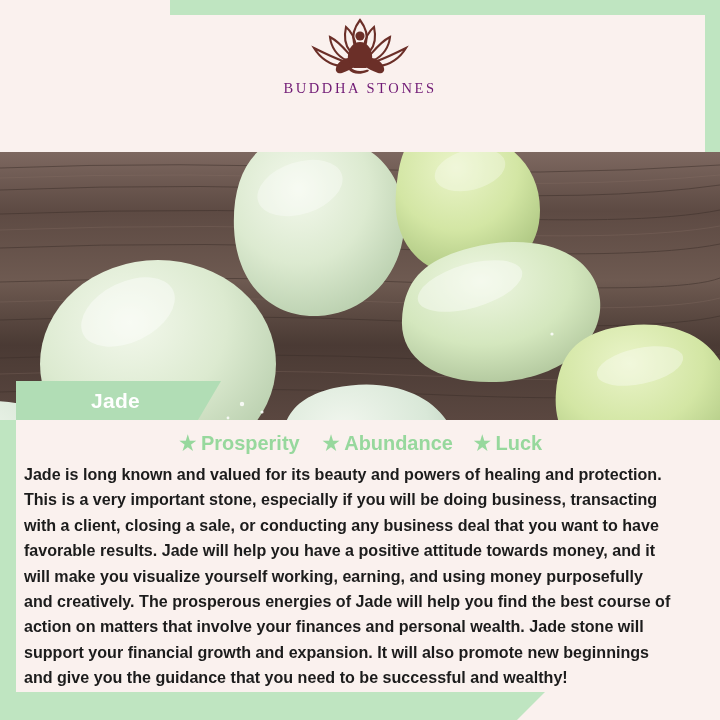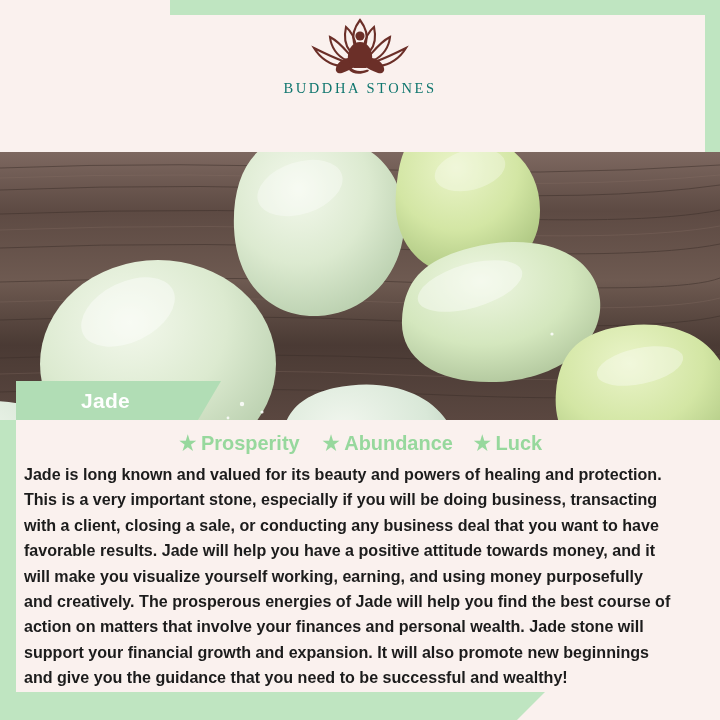--- a/index.html
+++ b/index.html
@@ -49,21 +49,21 @@
     flex-direction: column;
     align-items: center;
     justify-content: flex-start;
   }
   .logo-mark { width: 112px; height: 64px; display: block; }
   .logo-text {
     margin-top: 2px;
     font-family: "Liberation Serif", serif;
     font-size: 14.5px;
     letter-spacing: 2.6px;
-    color: #0f766e;
+    color: #701a75;
     font-weight: 400;
   }
 
   
   .title-banner {
     position: absolute;
     top: 106px; left: 147px; width: 426px; height: 46px;
     background: #fdfaf8;
     display: flex;
     align-items: center;
@@ -89,20 +89,21 @@
   .photo svg { display: block; width: 720px; height: 268px; }
 
   
   .jade-banner {
     position: absolute;
     top: 381px; left: 16px; width: 205px; height: 39px;
     background: #b1ddb5;
     clip-path: polygon(0 0, 205px 0, 182px 39px, 0 39px);
     display: flex;
     align-items: center;
+    padding-left: 10px;
   }
   .jade-label {
     margin-left: 65px;
     font-size: 21px;
     font-weight: 700;
     color: #ffffff;
     letter-spacing: 0.3px;
   }
 
   

